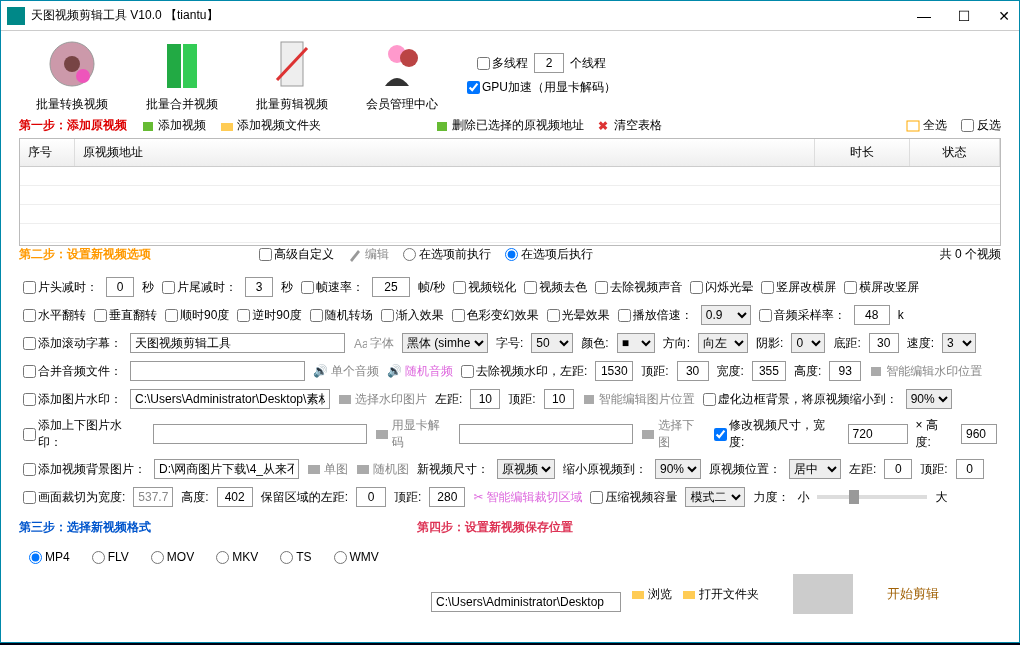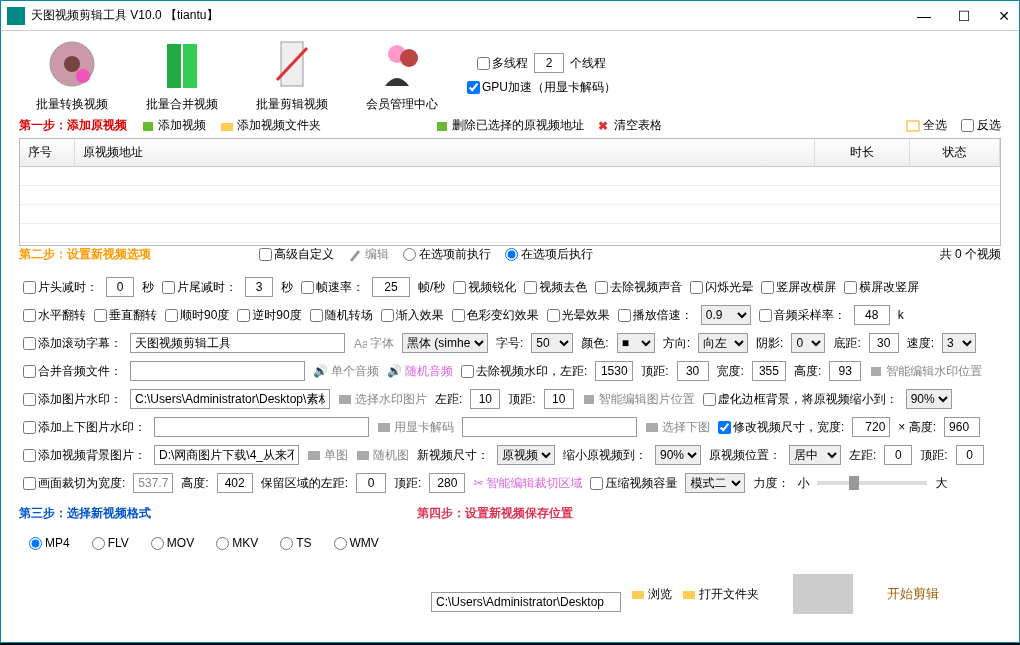--- a/index.html
+++ b/index.html
@@ -365,21 +365,21 @@
    <span class="lnk gbtn" style="background:none;border:none">
           <svg class="glyph" width="14" height="14">
             <rect x="1" y="3" width="12" height="9" fill="#aaa"></rect>
           </svg>
           <span>选择下图</span>
         </span>
    <label class="cb">
           <input type="checkbox" checked="" style="">
           <span>修改视频尺寸，宽度:</span>
         </label>
-   <input class="txt" style="width: 38px; text-align: right;" value="720">
+   <input class="txt" style="width: 60px; text-align: left;" value="720">
    <span>× 高度:</span>
    <input class="txt" style="width: 36px; text-align: left;" value="960">
   </div>
 
   <div class="orow">
    <label class="cb">
           <input type="checkbox" style="">
           <span>添加视频背景图片：</span>
         </label>
    <input class="txt" style="width: 145px;" value="D:\网商图片下载\4_从来不">

